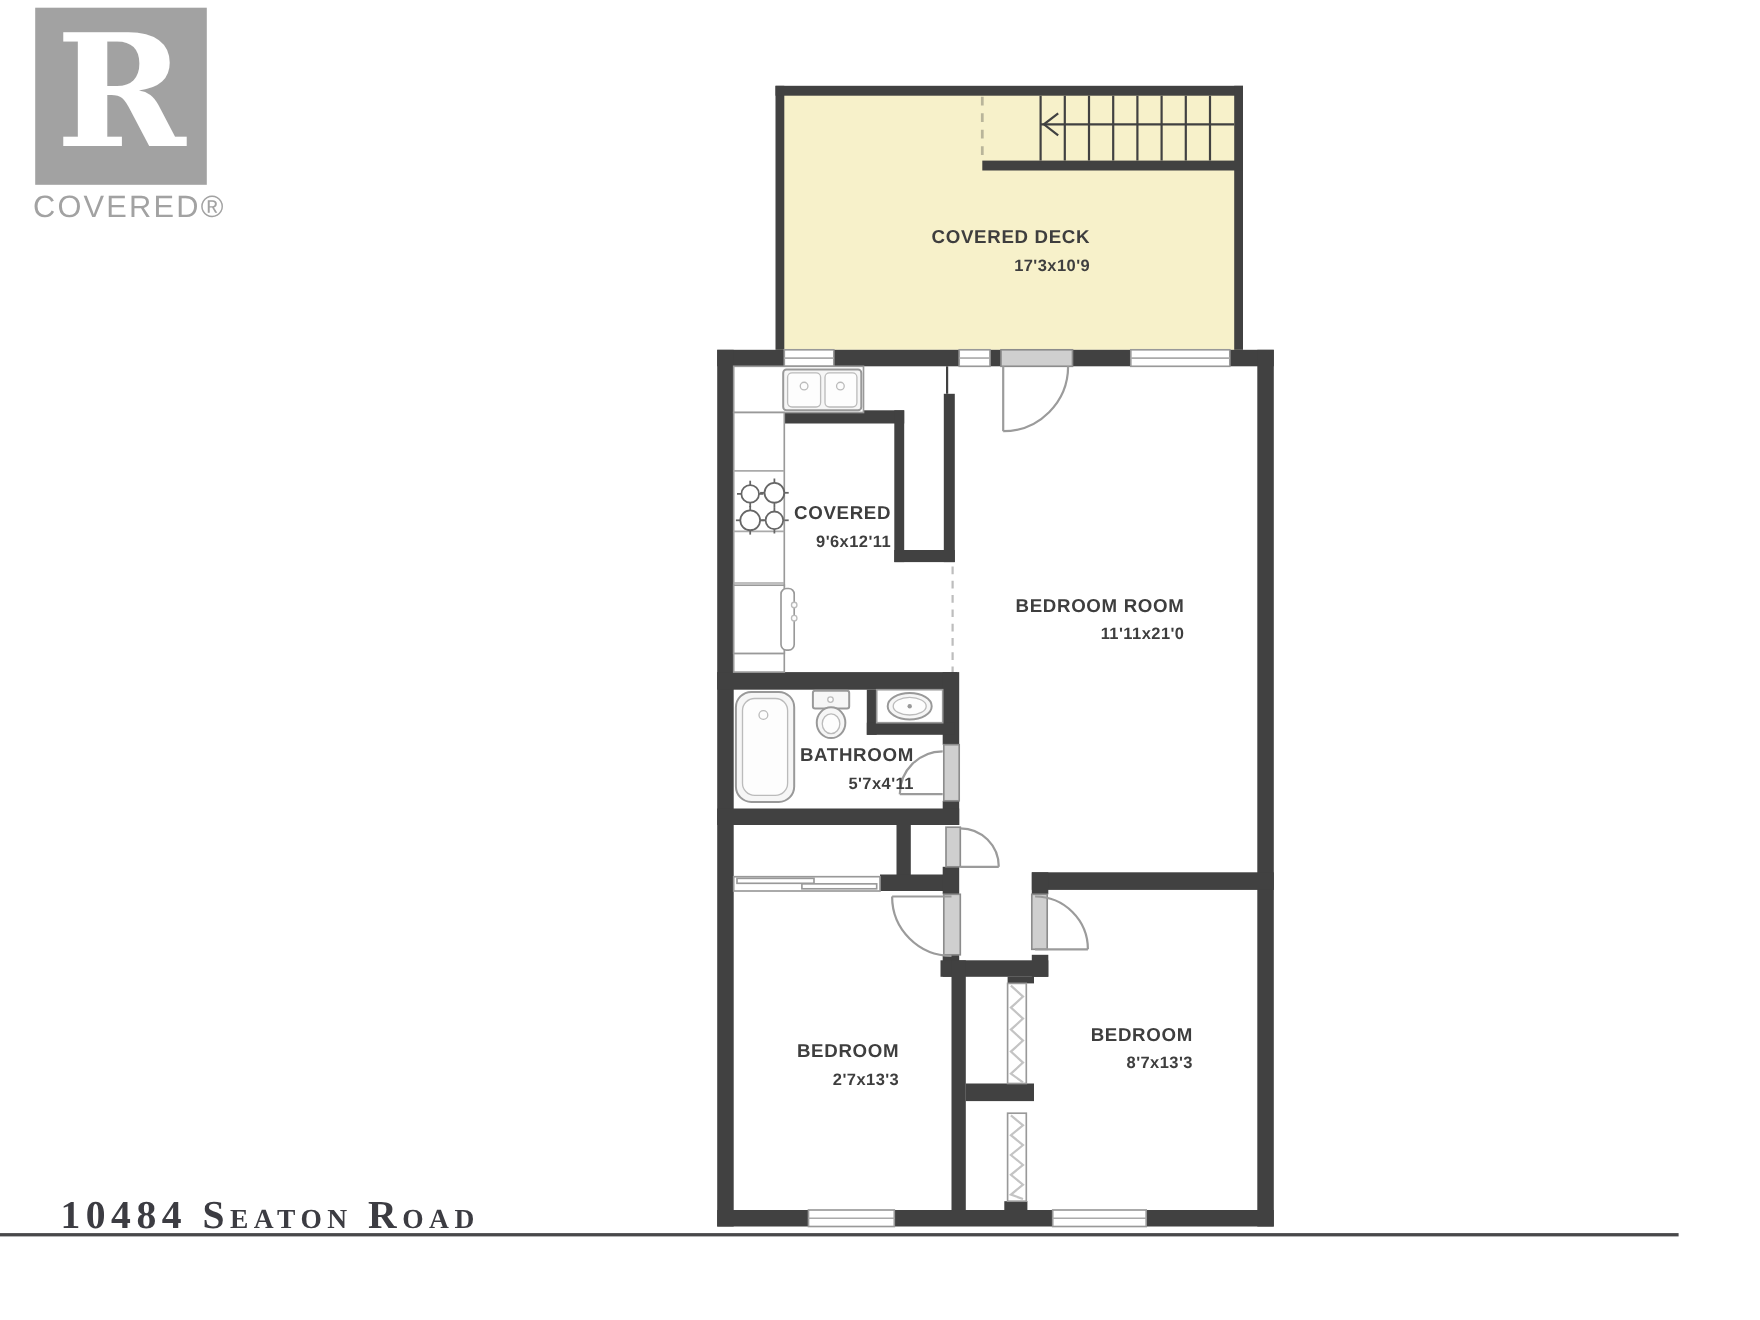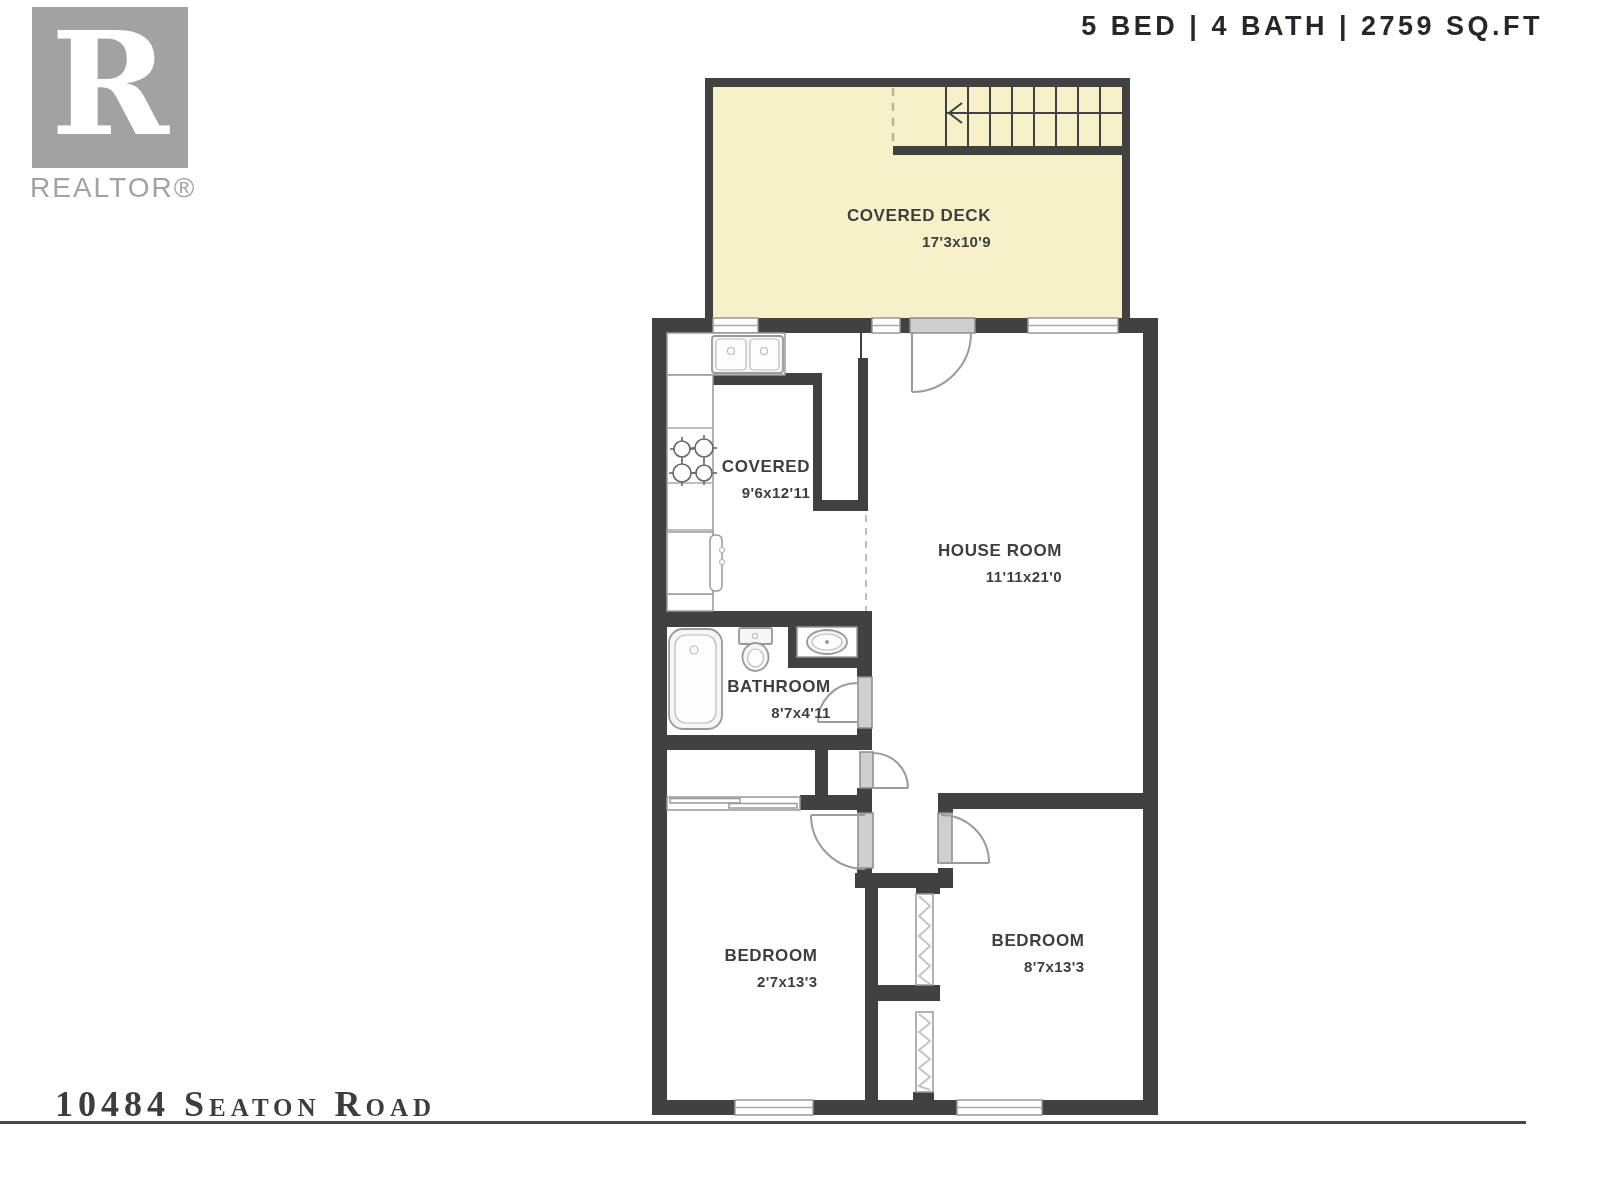--- a/index.html
+++ b/index.html
@@ -242,43 +242,42 @@
       <g>
         <rect class="thin" x="797" y="627" width="60" height="30"></rect>
         <ellipse class="fixt" cx="827" cy="642" rx="20" ry="12"></ellipse>
         <ellipse class="fixt2" cx="827" cy="642" rx="15" ry="8"></ellipse>
         <circle cx="827" cy="642" r="2" fill="#999999"></circle>
       </g>
     </g>
   </svg>
 
   <div class="header">
-    <div>5 BED | 4 BATH | 2759 SQ.FT</div>
   </div>
 
   <div class="logo-block">
     <span class="logo-letter">R</span>
   </div>
-  <div class="logo-word">REALTOR®</div>
+  <div class="logo-word">COVERED®</div>
 
   <div class="room-label" style="left:919px;top:228px;">
     <div class="room-name">COVERED DECK</div>
     <div class="room-dims">17'3x10'9</div>
   </div>
   <div class="room-label" style="left:766px;top:479px;">
     <div class="room-name">COVERED</div>
     <div class="room-dims">9'6x12'11</div>
   </div>
   <div class="room-label" style="left:1000px;top:563px;">
-    <div class="room-name">HOUSE ROOM</div>
+    <div class="room-name">BEDROOM ROOM</div>
     <div class="room-dims">11'11x21'0</div>
   </div>
   <div class="room-label" style="left:779px;top:699px;">
     <div class="room-name">BATHROOM</div>
-    <div class="room-dims">8'7x4'11</div>
+    <div class="room-dims">5'7x4'11</div>
   </div>
   <div class="room-label" style="left:771px;top:968px;">
     <div class="room-name">BEDROOM</div>
     <div class="room-dims">2'7x13'3</div>
   </div>
   <div class="room-label" style="left:1038px;top:953px;">
     <div class="room-name">BEDROOM</div>
     <div class="room-dims">8'7x13'3</div>
   </div>
 

